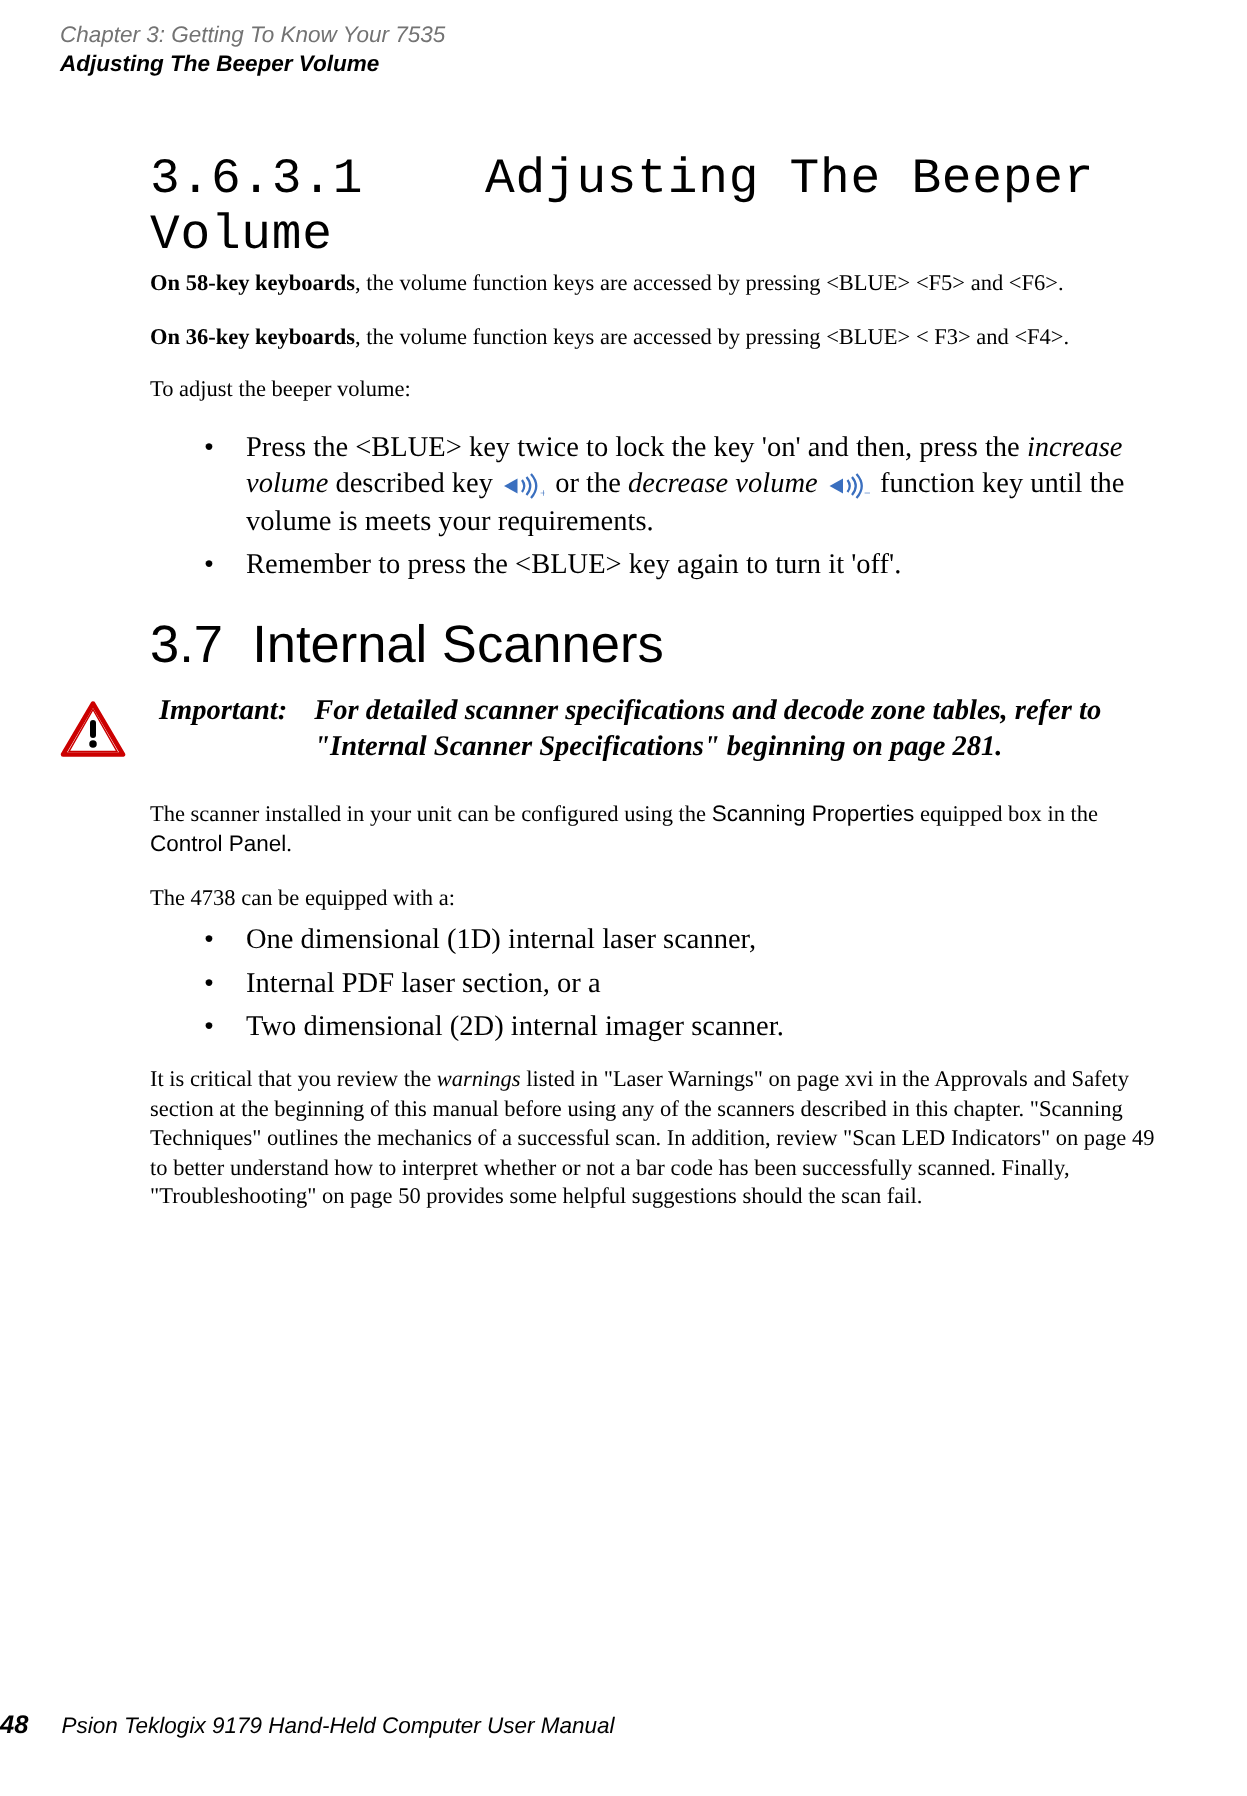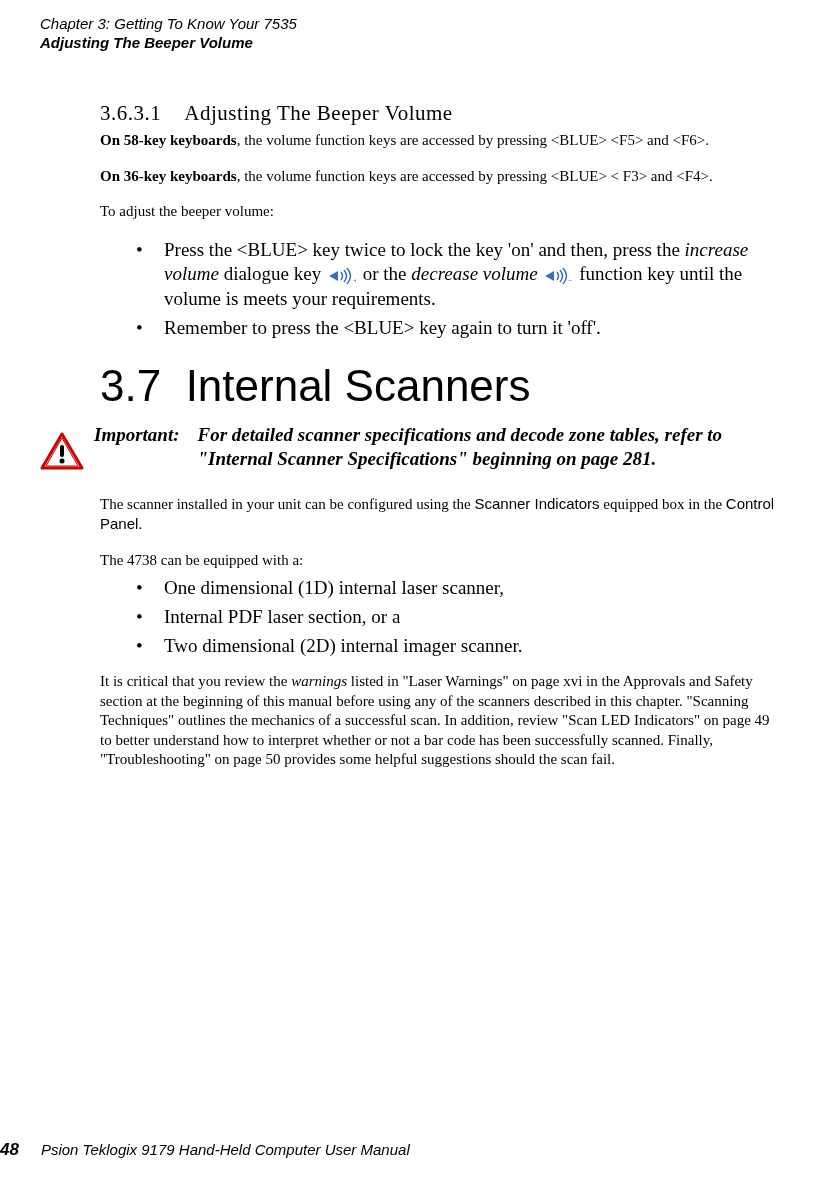--- a/index.html
+++ b/index.html
@@ -9,47 +9,47 @@
       font-family: Georgia, 'Times New Roman', serif;
       background: #fff;
       color: #000;
       position: relative;
       padding: 14px 40px 30px 40px;
     }
     .header-chapter {
       font-family: Arial, Helvetica, sans-serif;
       font-style: italic;
       font-size: 15px;
-      color: #000000;
+      color: #737373;
       line-height: 1.35;
     }
     .header-section {
       font-family: Arial, Helvetica, sans-serif;
       font-style: italic;
       font-weight: bold;
       font-size: 15px;
       color: #000;
     }
     .content {
       padding-left: 60px;
       padding-right: 10px;
       padding-top: 50px;
     }
     .subsection-heading {
-      font-family: Liberation Serif, serif;
+      font-family: Liberation Mono, monospace;
       font-weight: 300;
-      font-size: 21px;
+      font-size: 33px;
       letter-spacing: 0.5px;
       margin-bottom: 5px;
       font-stretch: condensed;
     }
     .section-heading {
       font-family: 'Arial Narrow', Arial, sans-serif;
       font-weight: 300;
-      font-size: 44px;
+      font-size: 35px;
       letter-spacing: 0px;
       margin-top: 20px;
       margin-bottom: 12px;
       font-stretch: condensed;
     }
     .body-text {
       font-family: 'Times New Roman', Times, serif;
       font-size: 15px;
       line-height: 1.3;
       margin-bottom: 16px;
@@ -71,24 +71,24 @@
     }
     .bullet-list li::before {
       content: "•";
       position: absolute;
       left: 0;
       top: 0;
       font-size: 19px;
     }
     .important-block {
       display: flex;
-      align-items: flex-end;
+      align-items: center;
       margin-left: -60px;
       margin-bottom: 22px;
-      gap: 10px;
+      gap: 22px;
     }
     .warn-icon {
       flex: 0 0 44px;
       width: 44px;
       height: 40px;
       margin-top: 2px;
     }
     .important-text {
       font-family: 'Times New Roman', Times, serif;
       font-size: 19px;
@@ -146,21 +146,21 @@
     <span>3.6.3.1</span>&nbsp;&nbsp;&nbsp;&nbsp;<span>Adjusting The Beeper Volume</span>
   </div>
 
   <p class="body-text"><span class="bold">On 58-key keyboards</span><span>, the volume function keys are accessed by pressing &lt;BLUE&gt; &lt;F5&gt; and &lt;F6&gt;.</span></p>
 
   <p class="body-text"><span class="bold">On 36-key keyboards</span><span>, the volume function keys are accessed by pressing &lt;BLUE&gt; &lt; F3&gt; and &lt;F4&gt;.</span></p>
 
   <p class="body-text">To adjust the beeper volume:</p>
 
   <ul class="bullet-list">
-    <li><span>Press the &lt;BLUE&gt; key twice to lock the key 'on' and then, press the </span><span class="italic">increase volume</span><span> dialogue key </span><svg class="vol-icon" viewBox="0 0 28 18">
+    <li><span>Press the &lt;BLUE&gt; key twice to lock the key 'on' and then, press the </span><span class="italic">increase volume</span><span> described key </span><svg class="vol-icon" viewBox="0 0 28 18">
           <path d="M1 9 L10 4 L10 14 Z" fill="#3a6fbf"></path>
           <path d="M13 5 Q16 9 13 13" fill="none" stroke="#3a6fbf" stroke-width="1.5"></path>
           <path d="M16 3 Q21 9 16 15" fill="none" stroke="#3a6fbf" stroke-width="1.5"></path>
           <path d="M19 1 Q26 9 19 17" fill="none" stroke="#3a6fbf" stroke-width="1.5"></path>
           <text x="25" y="16" font-size="8" fill="#3a6fbf">+</text>
         </svg><span> or the </span><span class="italic">decrease volume</span> <svg class="vol-icon" viewBox="0 0 28 18">
           <path d="M1 9 L10 4 L10 14 Z" fill="#3a6fbf"></path>
           <path d="M13 5 Q16 9 13 13" fill="none" stroke="#3a6fbf" stroke-width="1.5"></path>
           <path d="M16 3 Q21 9 16 15" fill="none" stroke="#3a6fbf" stroke-width="1.5"></path>
           <path d="M19 1 Q26 9 19 17" fill="none" stroke="#3a6fbf" stroke-width="1.5"></path>
@@ -179,21 +179,21 @@
       <path d="M22 6 L38 34 L6 34 Z" fill="#ffffff" stroke="#cc0000" stroke-width="1"></path>
       <rect x="20" y="13" width="4" height="12" rx="2" fill="#000"></rect>
       <circle cx="22" cy="29" r="2.5" fill="#000"></circle>
     </svg>
     <div class="important-text">
       <div class="imp-label">Important:</div>
       <div class="imp-body">For detailed scanner specifications and decode zone tables, refer to "Internal Scanner Specifications" beginning on page 281.</div>
     </div>
   </div>
 
-  <p class="body-text"><span>The scanner installed in your unit can be configured using the </span><span class="sans-cond">Scanner Indicators</span><span> equipped box in the </span><span class="sans-cond">Control Panel</span><span>.</span></p>
+  <p class="body-text"><span>The scanner installed in your unit can be configured using the </span><span class="sans-cond">Scanning Properties</span><span> equipped box in the </span><span class="sans-cond">Control Panel</span><span>.</span></p>
 
   <p class="body-text" style="margin-bottom:6px;">The 4738 can be equipped with a:</p>
 
   <ul class="bullet-list">
     <li>One dimensional (1D) internal laser scanner,</li>
     <li>Internal PDF laser section, or a</li>
     <li>Two dimensional (2D) internal imager scanner.</li>
   </ul>
 
   <p class="body-text"><span>It is critical that you review the </span><span class="italic">warnings</span><span> listed in "Laser Warnings" on page xvi in the Approvals and Safety section at the beginning of this manual before using any of the scanners described in this chapter. "Scanning Techniques" outlines the mechanics of a successful scan. In addition, review "Scan LED Indicators" on page 49 to better understand how to interpret whether or not a bar code has been successfully scanned. Finally, "Troubleshooting" on page 50 provides some helpful suggestions should the scan fail.</span></p>

